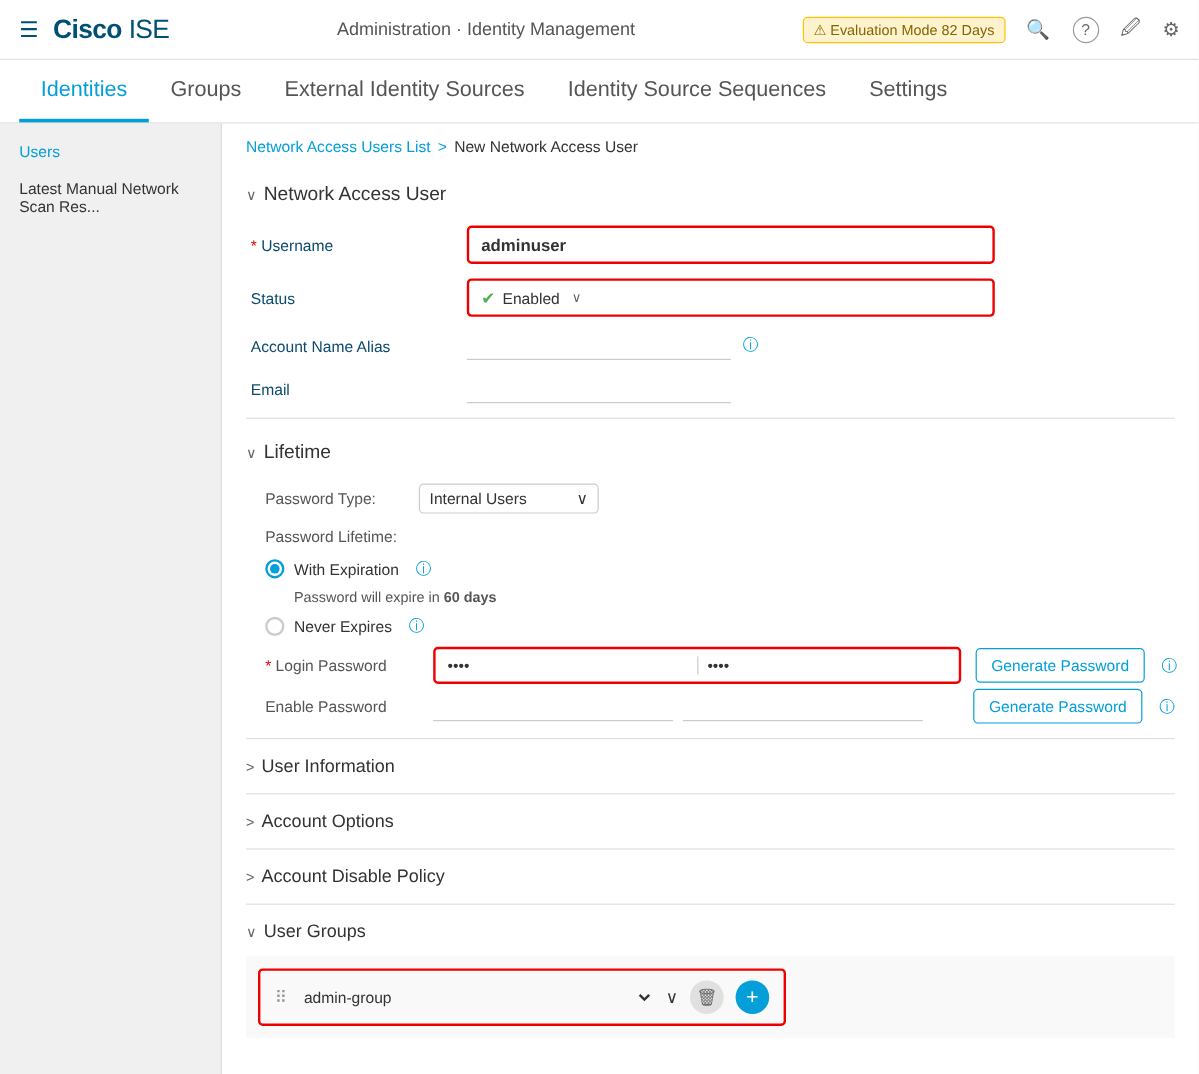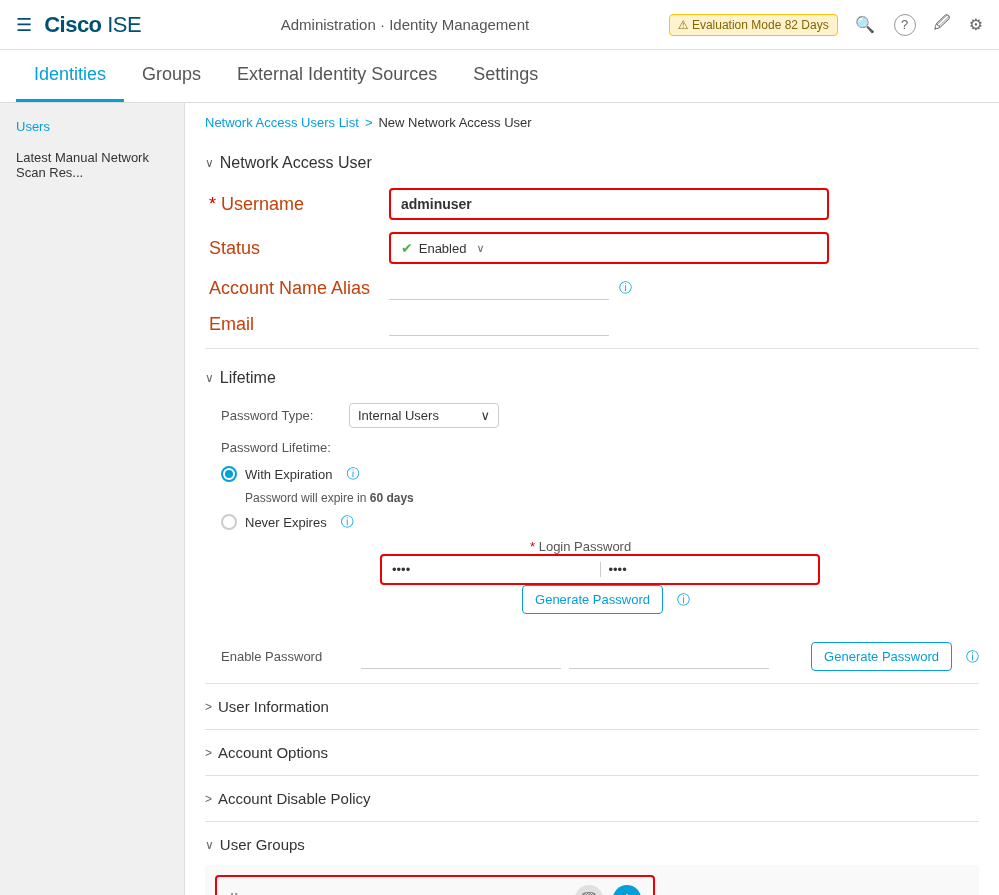--- a/index.html
+++ b/index.html
@@ -58,21 +58,21 @@
       padding-top: 8px;
     }
     .section-toggle { color: #666; cursor: pointer; font-size: 12px; }
     .section-divider { border: none; border-top: 1px solid #e0e0e0; margin: 12px 0; }
 
     
     .form-row {
       display: flex; align-items: center; margin-bottom: 12px;
       padding: 0 4px;
     }
-    .form-label { width: 180px; color: #c2410c; font-size: 18px; flex-shrink: 0; }
+    .form-label { width: 180px; color: #0c4a6e; font-size: 13px; flex-shrink: 0; }
     .form-label.required::before { content: '* '; color: #d00; }
     .form-value { flex: 1; }
 
     
     .field-bordered {
       border: 2px solid #e00; border-radius: 4px; padding: 6px 10px;
       display: flex; align-items: center;
     }
     .field-bordered input {
       border: none; outline: none; font-size: 14px; font-weight: 600; color: #333;
@@ -119,21 +119,21 @@
     }
     .radio-text { font-size: 13px; color: #333; }
     .expiry-note { font-size: 12px; color: #555; margin-left: 24px; margin-bottom: 8px; }
     .expiry-note strong { font-weight: 600; }
 
     
     .password-cols-header { display: flex; gap: 0; margin-bottom: 8px; padding-left: 140px; }
     .pw-col-label { font-size: 13px; color: #555; width: 220px; }
     .pw-col-label2 { font-size: 13px; color: #555; width: 220px; }
 
-    .pw-row { display: flex; align-items: center; margin-bottom: 28px; flex-direction: column; }
+    .pw-row { display: flex; align-items: center; margin-bottom: 4px; }
     .pw-row-label { width: 140px; font-size: 13px; color: #555; flex-shrink: 0; }
     .pw-row-label.required::before { content: '* '; color: #d00; }
     .pw-inputs-bordered {
       border: 2px solid #e00; border-radius: 4px; padding: 6px 10px;
       display: flex; gap: 0; flex: 1; max-width: 440px;
     }
     .pw-input {
       border: none; outline: none; font-size: 13px; color: #333;
       background: transparent; width: 200px;
     }
@@ -204,20 +204,21 @@
     <span class="header-icon" style="font-size:18px; border:1px solid #999; border-radius:50%; width:22px; height:22px; display:inline-flex; align-items:center; justify-content:center; font-size:13px;">?</span>
     <span class="header-icon">🖉</span>
     <span class="header-icon">⚙</span>
   </div>
 </div>
 
 <div class="nav-tabs">
   <div class="nav-tab active">Identities</div>
   <div class="nav-tab">Groups</div>
   <div class="nav-tab">External Identity Sources</div>
+  <div class="nav-tab">Identity Source Sequences</div>
   <div class="nav-tab">Settings</div>
 </div>
 
 <div class="layout">
 
   <div class="sidebar">
     <div class="sidebar-item active">Users</div>
     <div class="sidebar-item">Latest Manual Network Scan Res...</div>
   </div>
 

